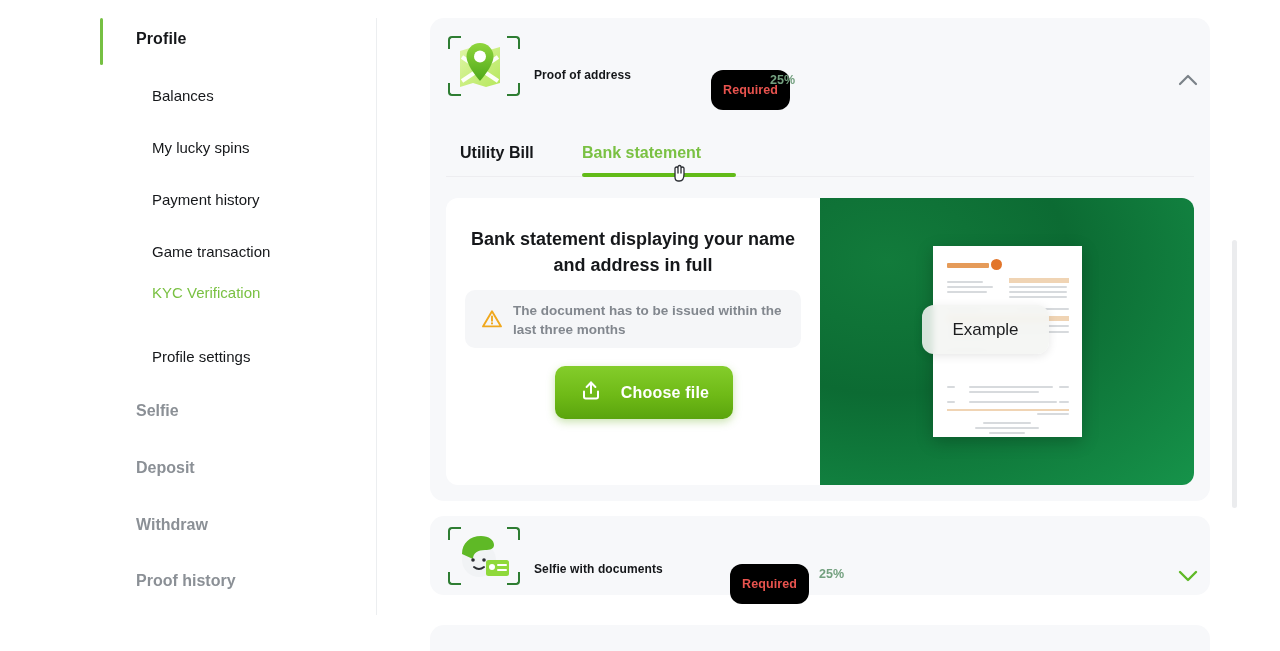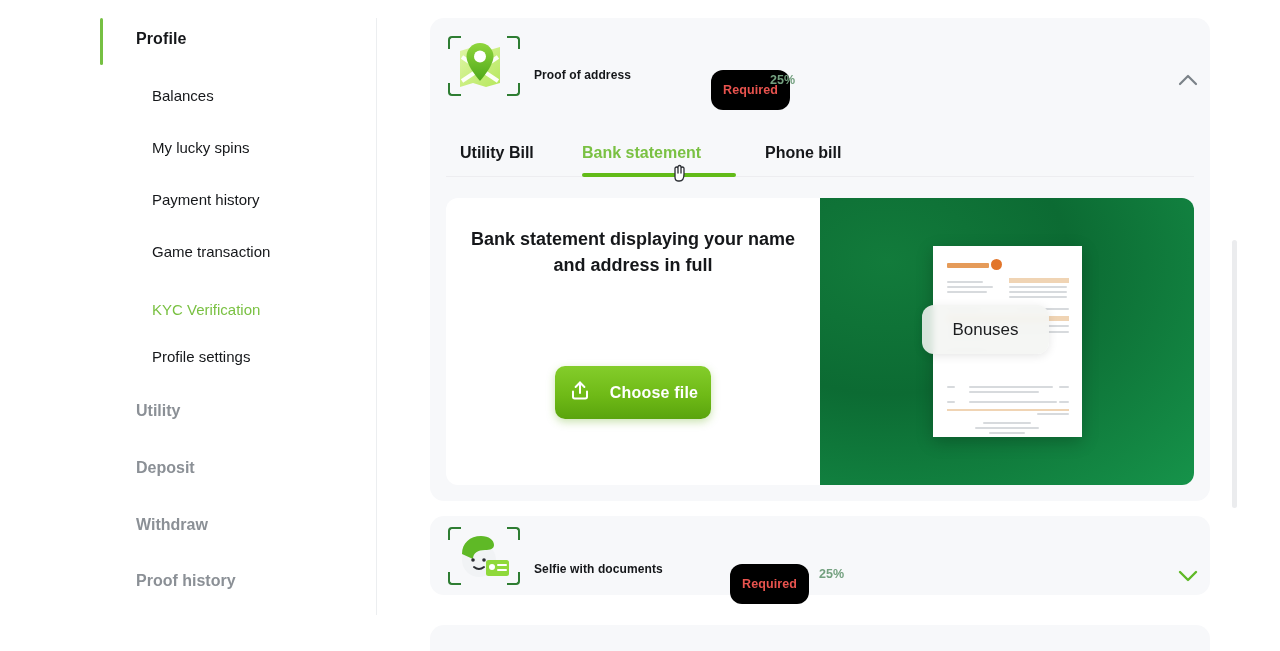--- a/index.html
+++ b/index.html
@@ -100,21 +100,21 @@
   .note {
     position: absolute; left: 19px; top: 92px; width: 336px; height: 58px;
     background: #f5f6f8; border-radius: 10px;
   }
   .note-ico { position: absolute; left: 16px; top: 18px; width: 22px; height: 22px; }
   .note-txt {
     position: absolute; left: 48px; top: 11px; width: 278px;
     font-size: 13.5px; font-weight: bold; color: #82878e; line-height: 19px;
   }
   .btn-choose {
-    position: absolute; left: 109px; top: 168px; width: 156px; height: 53px;
+    position: absolute; left: 109px; top: 168px; width: 178px; height: 53px;
     background: linear-gradient(180deg, #84cd2b 0%, #6fba17 55%, #5aa40d 100%);
     border: none; border-radius: 10px; cursor: pointer;
     display: flex; align-items: center; justify-content: center; gap: 18px;
     box-shadow: 0 3px 9px rgba(104,176,30,.35);
   }
   .btn-choose span { font-size: 16px; font-weight: bold; color: #fff; letter-spacing: .2px; }
   .formats {
     position: absolute; left: 20px; top: 238px; width: 334px; text-align: center;
     font-size: 13.5px; font-weight: bold; color: #8a9096; line-height: 17.5px;
   }
@@ -154,24 +154,24 @@
 <div class="screen">
 
   <nav class="sidebar">
     <div class="nav-accent"></div>
     <div class="nav-root">Profile</div>
 
     <div class="nav-sub" style="top:87px">Balances</div>
     <div class="nav-sub" style="top:139px">My lucky spins</div>
     <div class="nav-sub" style="top:191px">Payment history</div>
     <div class="nav-sub" style="top:243px">Game transaction</div>
-    <div class="nav-sub active" style="top:301px">KYC Verification</div>
+    <div class="nav-sub active" style="top:284px">KYC Verification</div>
     <div class="nav-sub" style="top:348px">Profile settings</div>
 
-    <div class="nav-top" style="top:402px">Utility</div>
+    <div class="nav-top" style="top:402px">Selfie</div>
     <div class="nav-top" style="top:459px">Deposit</div>
     <div class="nav-top" style="top:516px">Withdraw</div>
     <div class="nav-top" style="top:572px">Proof history</div>
 
     <div class="sidebar-divider"></div>
   </nav>
 
   <main class="main">
 
     <section class="card" id="card-poa">
@@ -209,30 +209,39 @@
         <div class="chev">
           <svg width="44" height="26" viewBox="0 0 44 26">
               <path d="M14 16 L22 8 L30 16" stroke="#7b8288" stroke-width="2.2" fill="none" stroke-linecap="round" stroke-linejoin="round"></path>
             </svg>
         </div>
       </div>
 
       <div class="tabs">
         <div class="tab active" style="left:136px">Bank statement</div>
         <div class="tab" style="left:14px">Utility Bill</div>
-        <div class="tab" style="left:319px">Phone bill</div>
         <div class="tab-rule"></div>
         <div class="tab-ind" style="left:136px; width:154px"></div>
       </div>
 
       <div class="panel">
 
         <div class="panel-left">
           <div class="panel-h">Bank statement displaying your name and address in full</div>
 
+          <div class="note">
+            <div class="note-ico">
+              <svg width="22" height="22" viewBox="0 0 22 22">
+                <path d="M11 3.2 L20 18.4 H2 Z" fill="none" stroke="#f0a81e" stroke-width="1.9" stroke-linejoin="round"></path>
+                <path d="M11 8.4 v4.4" stroke="#f0a81e" stroke-width="1.9" stroke-linecap="round"></path>
+                <circle cx="11" cy="15.4" r="1.05" fill="#f0a81e"></circle>
+              </svg>
+            </div>
+            <div class="note-txt">The document has to be issued within the last three months</div>
+          </div>
 
           <button class="btn-choose">
             <span class="up-ic">
               <svg width="24" height="24" viewBox="0 0 24 24">
                 <path d="M12 3.5 V14" stroke="#fff" stroke-width="2" stroke-linecap="round"></path>
                 <path d="M7.6 8 L12 3.5 L16.4 8" stroke="#fff" stroke-width="2" fill="none" stroke-linecap="round" stroke-linejoin="round"></path>
                 <path d="M5 12.6 v5.1 a1.7 1.7 0 0 0 1.7 1.7 h10.6 a1.7 1.7 0 0 0 1.7 -1.7 v-5.1" stroke="#fff" stroke-width="2" fill="none" stroke-linecap="round"></path>
               </svg>
             </span>
             <span>Choose file</span>
@@ -270,21 +279,21 @@
             <div class="dp-line" style="left:36px; top:145px; width:70px;"></div>
             <div class="dp-line" style="left:14px; top:155px; width:8px;"></div>
             <div class="dp-line" style="left:36px; top:155px; width:88px;"></div>
             <div class="dp-line" style="left:126px; top:155px; width:10px;"></div>
             <div class="dp-bar" style="left:14px; top:163px; width:122px; height:1.5px;"></div>
             <div class="dp-line" style="left:104px; top:167px; width:32px;"></div>
             <div class="dp-line" style="left:50px; top:176px; width:48px;"></div>
             <div class="dp-line" style="left:42px; top:181px; width:64px;"></div>
             <div class="dp-line" style="left:56px; top:186px; width:36px;"></div>
           </div>
-          <div class="example-chip">Bonuses</div>
+          <div class="example-chip">Example</div>
         </div>
       </div>
     </section>
 
     <section class="card" id="card-selfie">
       <div class="card-head" style="height:79px">
 
         <div class="selfie-ic">
           <svg width="72" height="64" viewBox="0 0 72 64">
             <circle cx="31" cy="36" r="17" fill="#f1f3f5"></circle>

